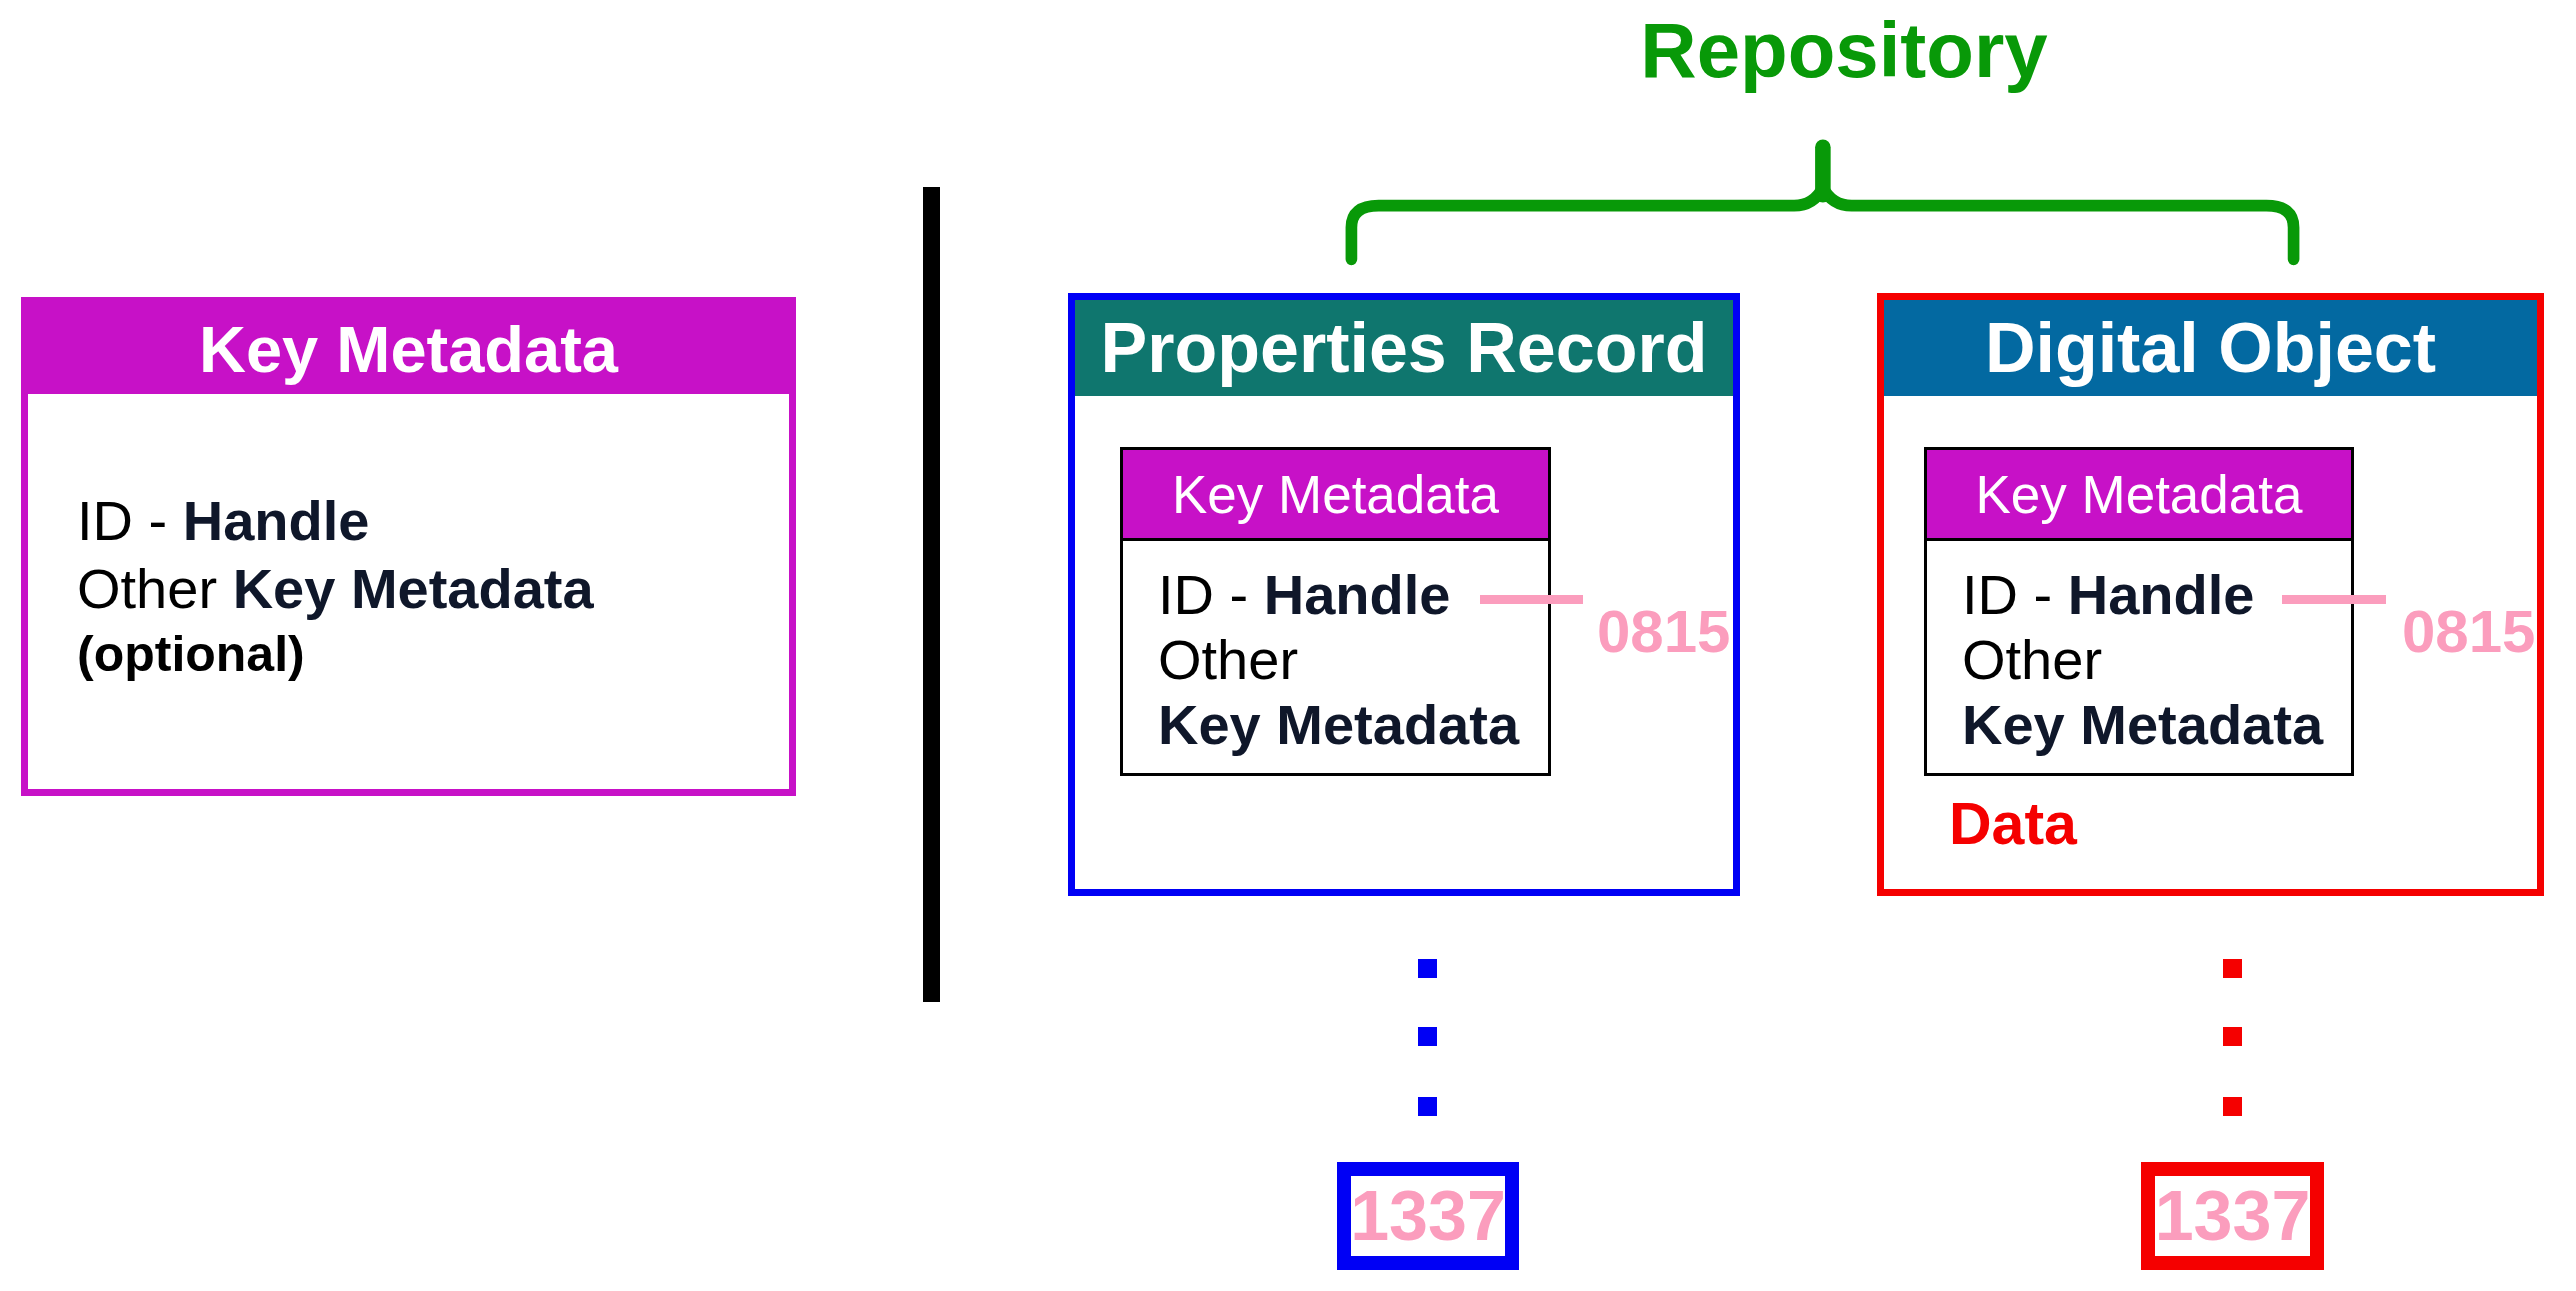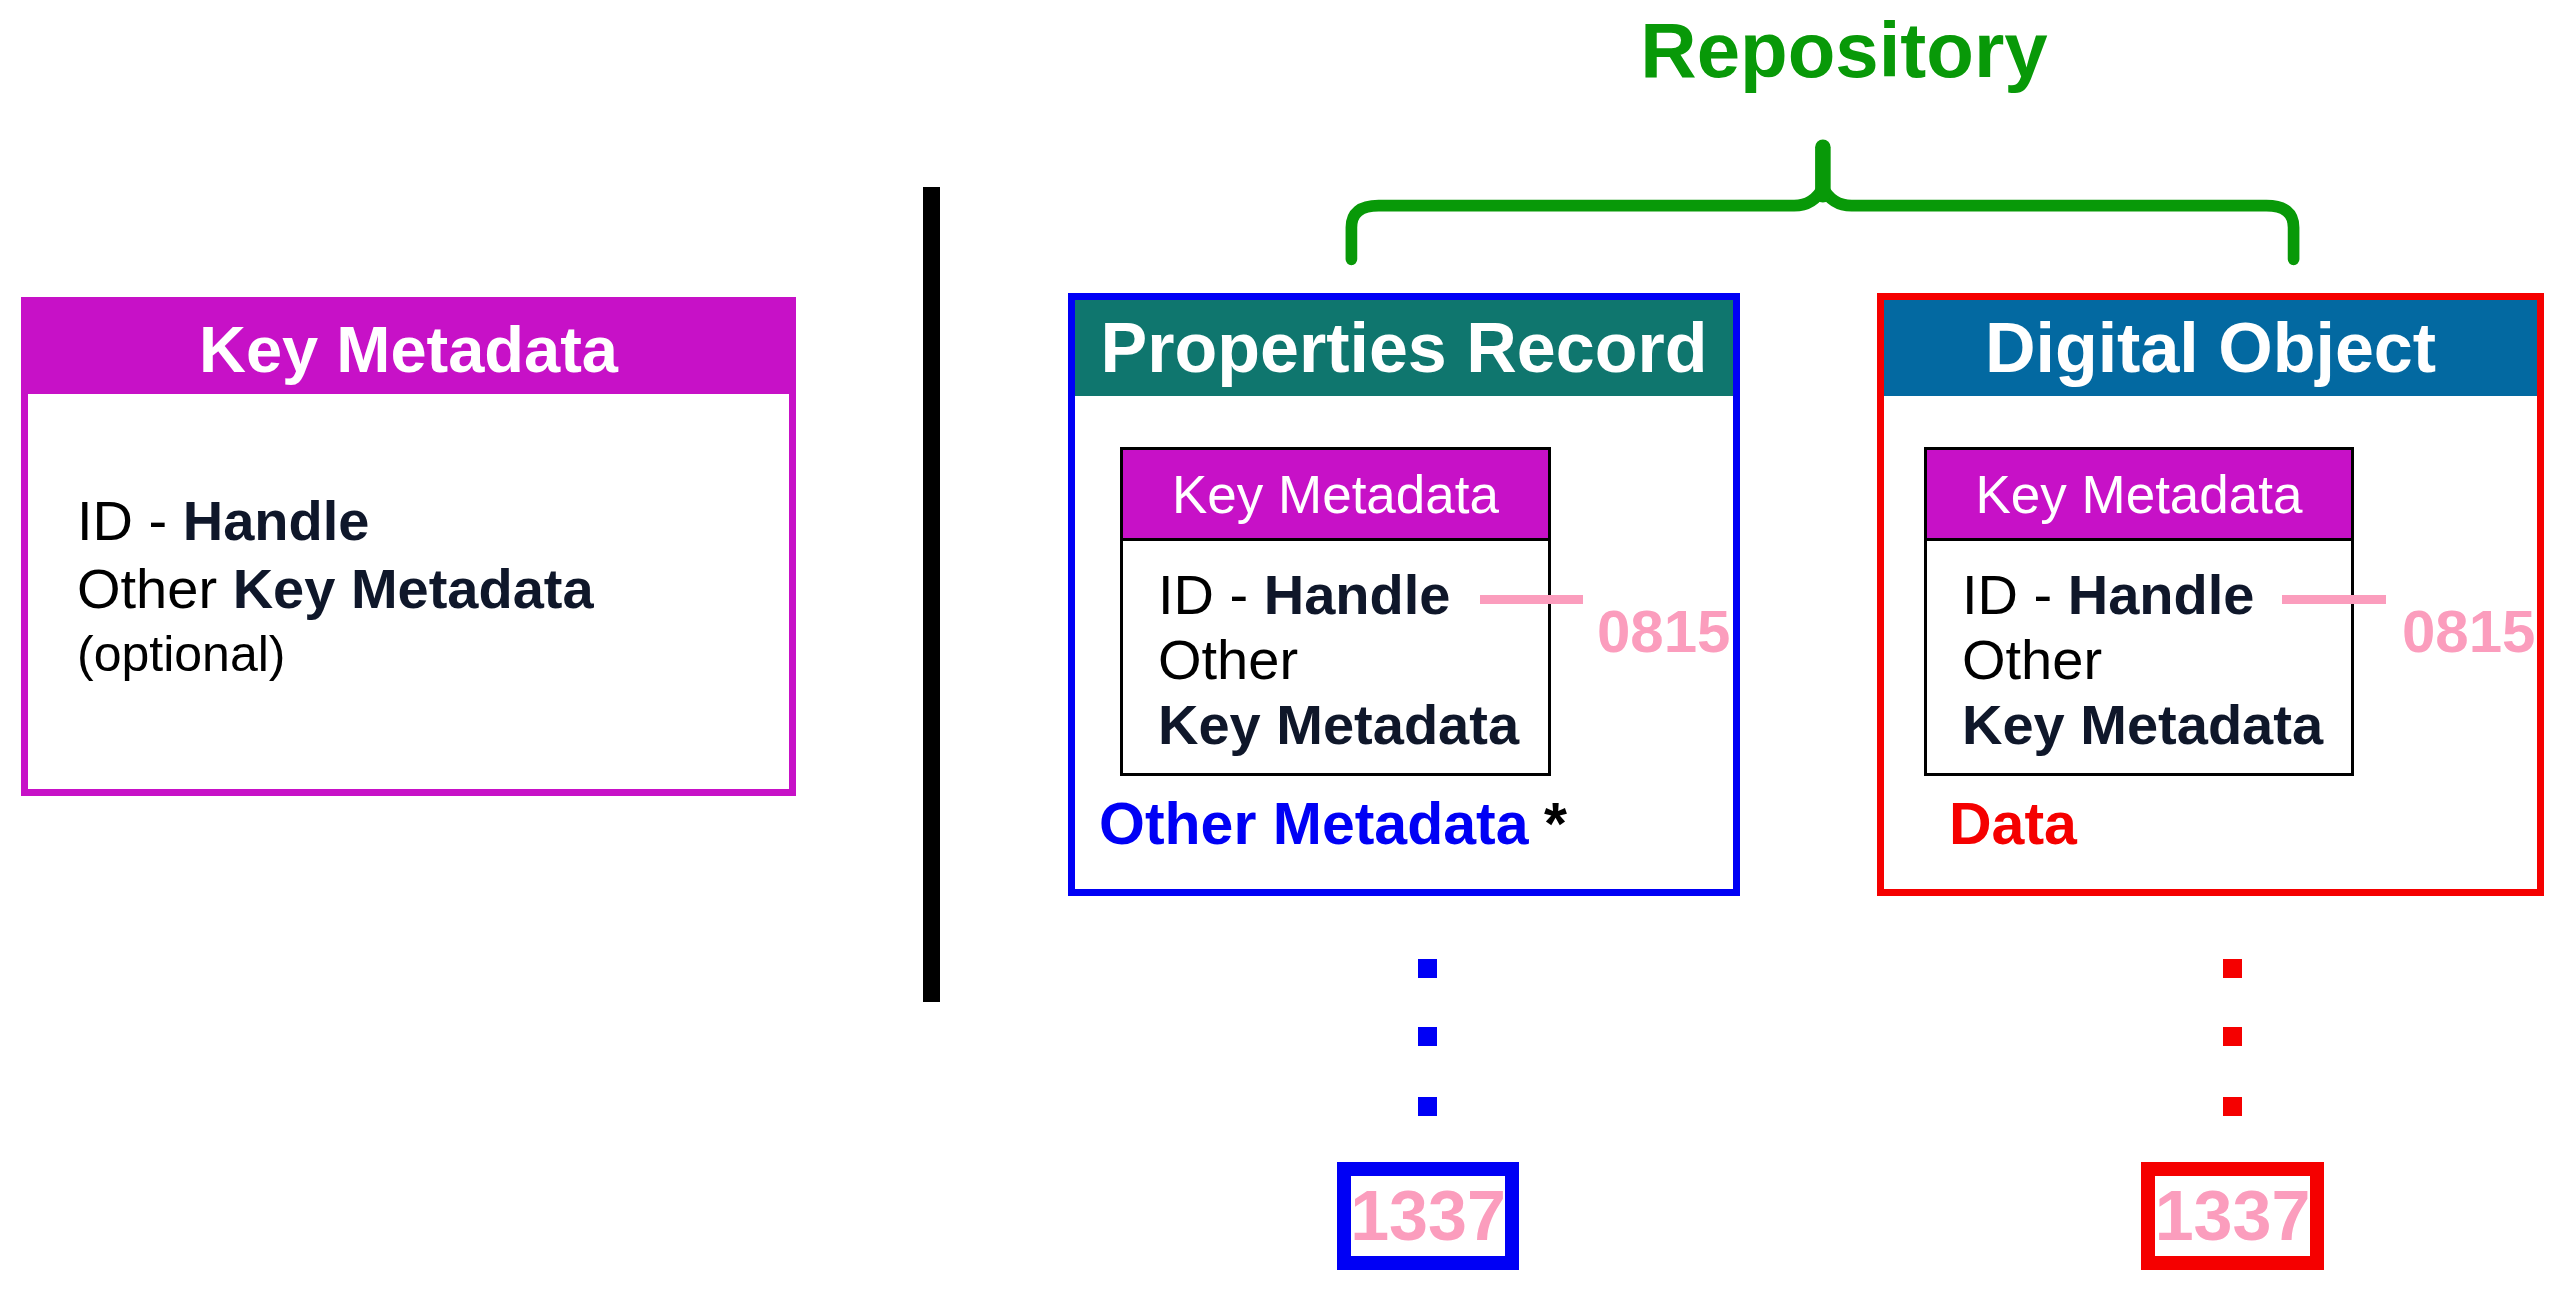--- a/index.html
+++ b/index.html
@@ -33,21 +33,21 @@
   }
   #left-box .hdr{
     height:90px;background:#C711C7;
     display:flex;align-items:center;justify-content:center;
     color:#ffffff;font-size:65px;font-weight:bold;white-space:nowrap;
   }
   #left-box .body{
     padding:93px 0 0 49px;
     font-size:56px;line-height:68px;color:#000000;white-space:nowrap;
   }
-  #left-box .body .opt{font-size:50px;line-height:62px;}
+  #left-box .body .opt{font-size:50px;line-height:62px;font-weight:bold;}
 
   .accent-magenta{color:#0f172a;font-weight:bold;}
 
   
   .record-box{background:#ffffff;}
   #props-box{left:1068px;top:293px;width:672px;height:603px;border:7.8px solid #0000F5;}
   #digital-box{left:1877px;top:293px;width:667px;height:603px;border:7.8px solid #F50000;}
   .record-box .hdr{
     height:96px;display:flex;align-items:center;justify-content:center;
     color:#ffffff;font-size:70px;font-weight:bold;white-space:nowrap;
@@ -148,21 +148,20 @@
       <div class="accent-magenta">Key Metadata</div>
     </div>
   </div>
 
   <div id="props-line" class="abs handle-line"></div>
   <div id="props-handle-val" class="abs handle-val">0815</div>
 
   <div id="digital-line" class="abs handle-line"></div>
   <div id="digital-handle-val" class="abs handle-val">0815</div>
 
-  <div id="props-footer" class="abs footer"><span>Other Metadata</span><span class="star">*</span></div>
 
   <div id="digital-footer" class="abs footer">Data</div>
 
   <div class="abs dot b y1"></div>
   <div class="abs dot b y2"></div>
   <div class="abs dot b y3"></div>
   <div class="abs dot r y1"></div>
   <div class="abs dot r y2"></div>
   <div class="abs dot r y3"></div>
 

